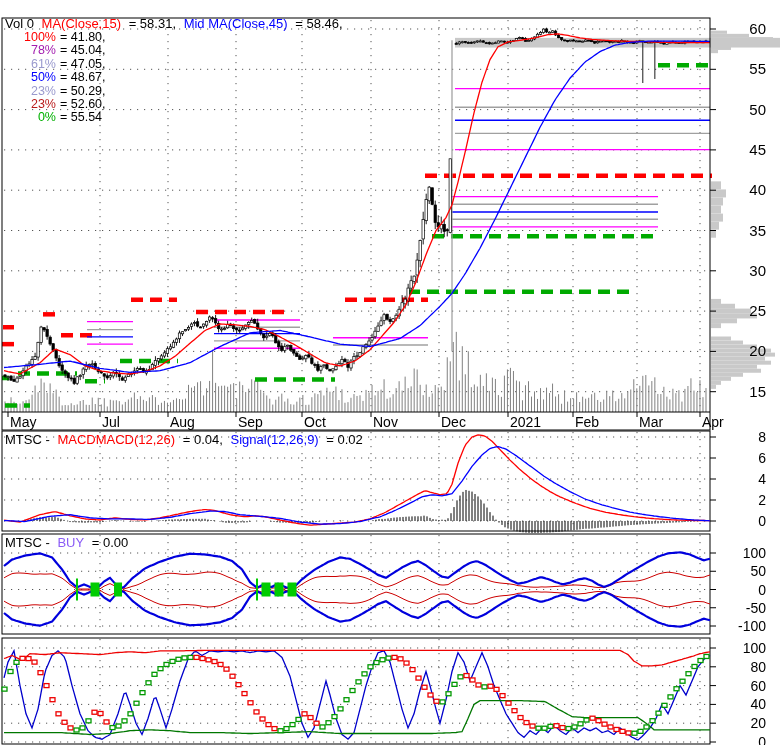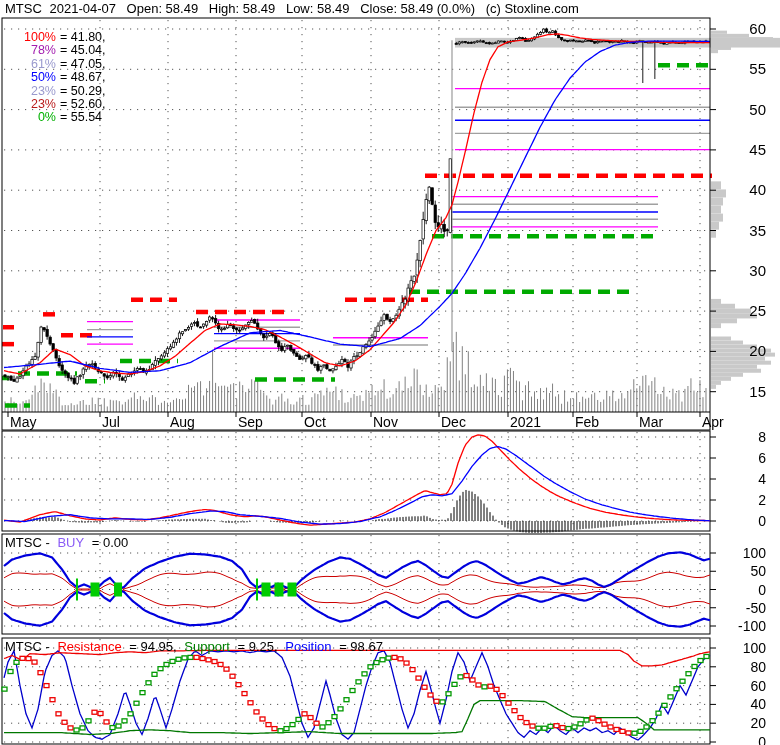--- a/index.html
+++ b/index.html
@@ -1276,50 +1276,46 @@
       <rect x="662" y="703.34" width="5" height="4" fill="#fff" stroke="#009900" stroke-width="1.3"></rect>
       <rect x="668" y="694.88" width="5" height="4" fill="#fff" stroke="#009900" stroke-width="1.3"></rect>
       <rect x="674" y="686.7333333333333" width="5" height="4" fill="#fff" stroke="#009900" stroke-width="1.3"></rect>
       <rect x="680" y="679.2133333333334" width="5" height="4" fill="#fff" stroke="#009900" stroke-width="1.3"></rect>
       <rect x="686" y="671.6933333333334" width="5" height="4" fill="#fff" stroke="#009900" stroke-width="1.3"></rect>
       <rect x="692" y="664.4866666666667" width="5" height="4" fill="#fff" stroke="#009900" stroke-width="1.3"></rect>
       <rect x="698" y="658.5333333333333" width="5" height="4" fill="#fff" stroke="#009900" stroke-width="1.3"></rect>
       <rect x="704" y="654.46" width="5" height="4" fill="#fff" stroke="#009900" stroke-width="1.3"></rect>
     </svg>
 
-  <div class="hdr" style="left:5px;top:2px">
-    <span class="tight">MTSC</span>
-    <span>2021-04-07</span>
-    <span>Open: 58.49</span>
-    <span>High: 58.49</span>
-    <span>Low: 58.49</span>
-    <span>Close: 58.49 (0.0%)</span>
-    <span>(c) Stoxline.com</span>
+
+  <div class="hdr" style="left:5px;top:17px">
+    <span class="tight">Vol 0</span>
+    <span class="tight" style="color: rgb(255, 0, 0);">MA(Close,15)</span>
+    <span class="tight">= 58.31,</span>
+    <span class="tight" style="color: rgb(0, 0, 255);">Mid MA(Close,45)</span>
+    <span class="tight">= 58.46,</span>
   </div>
-
 
   <div id="fib-legend" style="left:20px;top:31px">
       <div><span class="pct" style="color: rgb(255, 0, 0);">100%</span><span>= 41.80,</span></div>
       <div><span class="pct" style="color: #a21caf;">78%</span><span>= 45.04,</span></div>
       <div><span class="pct" style="color: rgb(154, 154, 206);">61%</span><span>= 47.05,</span></div>
       <div><span class="pct" style="color: rgb(0, 0, 255);">50%</span><span>= 48.67,</span></div>
       <div><span class="pct" style="color: rgb(154, 154, 206);">23%</span><span>= 50.29,</span></div>
       <div><span class="pct" style="color: #b91c1c;">23%</span><span>= 52.60,</span></div>
       <div><span class="pct" style="color: rgb(0, 176, 0);">0%</span><span>= 55.54</span></div>
     </div>
 
+  <div class="hdr" style="left:5px;top:433px">
+    <span class="tight">MTSC -</span>
+    <span class="tight" style="color: rgb(255, 0, 0);">MACDMACD(12,26)</span>
+    <span class="tight">= 0.04,</span>
+    <span class="tight" style="color: rgb(0, 0, 255);">Signal(12,26,9)</span>
+    <span class="tight">= 0.02</span>
+  </div>
 
   <div class="hdr" style="left:5px;top:536px">
     <span class="tight">MTSC -</span>
     <span class="tight" style="color: #8b5cf6;">BUY</span>
     <span class="tight">= 0.00</span>
   </div>
 
-  <div class="hdr" style="left:5px;top:640px">
-    <span class="tight">MTSC -</span>
-    <span class="tight" style="color: rgb(255, 0, 0);">Resistance</span>
-    <span class="tight">= 94.95,</span>
-    <span class="tight" style="color: rgb(0, 128, 0);">Support</span>
-    <span class="tight">= 9.25,</span>
-    <span class="tight" style="color: rgb(0, 0, 255);">Position</span>
-    <span class="tight">= 98.67</span>
-  </div>
 </div>
 
 </body></html>

